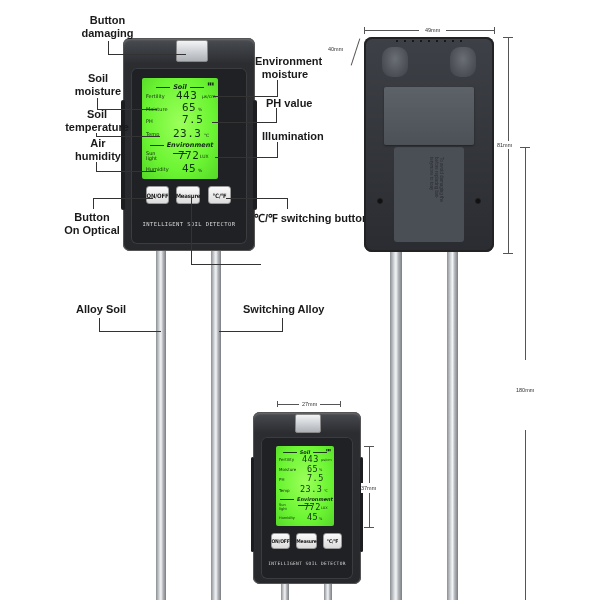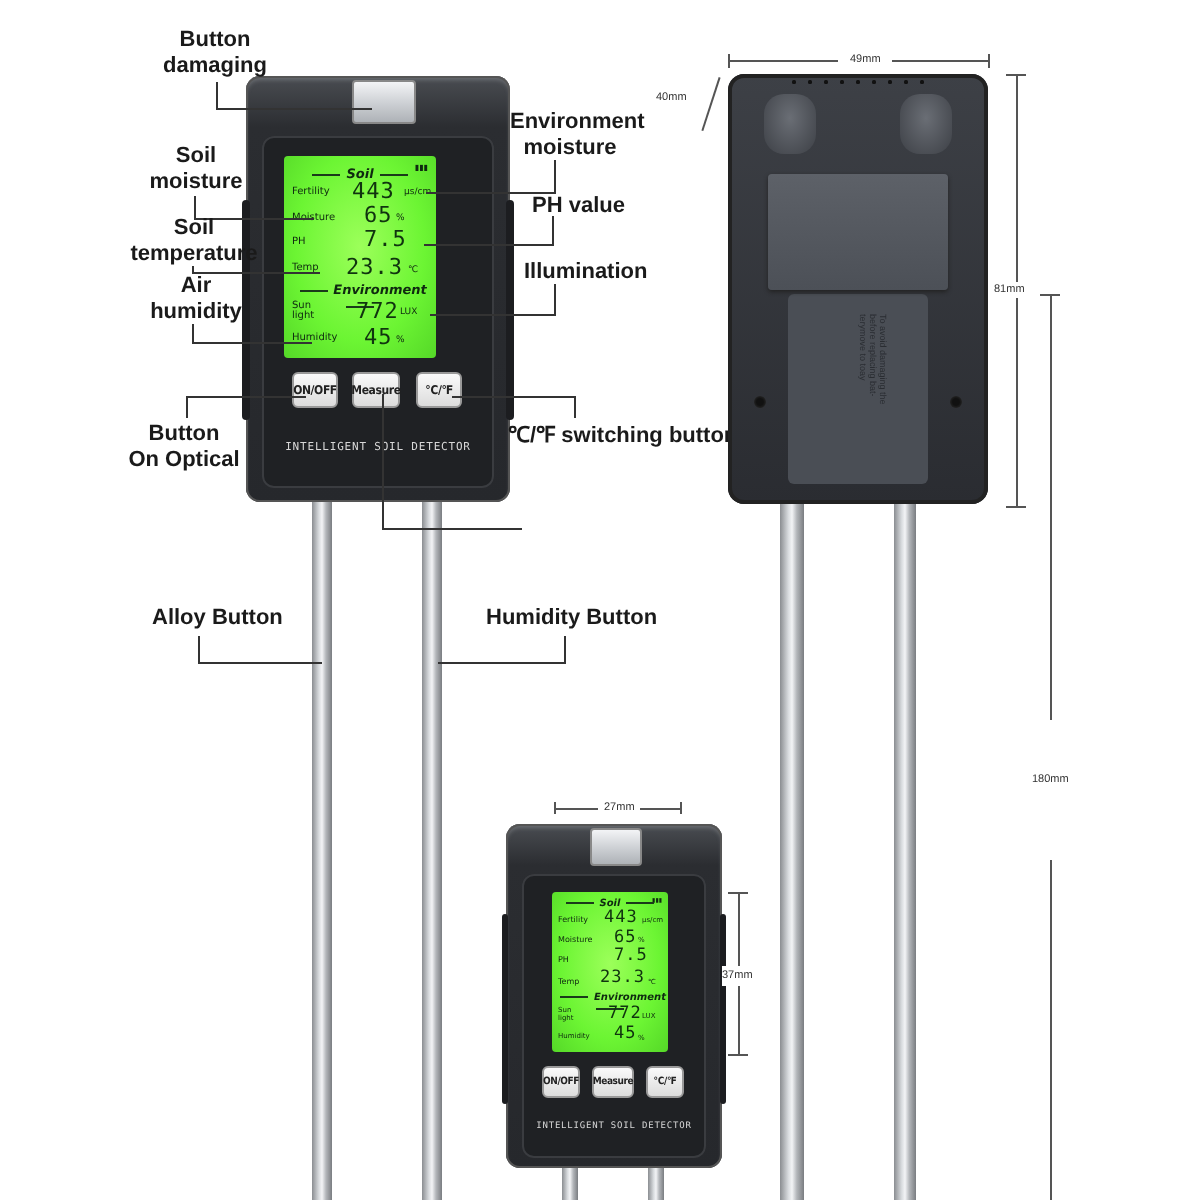--- a/index.html
+++ b/index.html
@@ -132,25 +132,25 @@
 <div class="line" style="left:277px; top:142px; width:1px; height:15px;"></div>
 <div class="line" style="left:215px; top:157px; width:63px; height:1px;"></div>
 
 <div class="label" style="left:254px; top:212px;">℃/℉ switching button</div>
 <div class="line" style="left:226px; top:198px; width:62px; height:1px;"></div>
 <div class="line" style="left:287px; top:198px; width:1px; height:11px;"></div>
 
 <div class="line" style="left:191px; top:197px; width:1px; height:67px;"></div>
 <div class="line" style="left:191px; top:264px; width:70px; height:1px;"></div>
 
-<div class="label" style="left:76px; top:303px;">Alloy Button</div>
+<div class="label" style="left:76px; top:303px;">Alloy Soil</div>
 <div class="line" style="left:99px; top:318px; width:1px; height:13px;"></div>
 <div class="line" style="left:99px; top:331px; width:62px; height:1px;"></div>
 
-<div class="label" style="left:243px; top:303px;">Humidity Button</div>
+<div class="label" style="left:243px; top:303px;">Switching Alloy</div>
 <div class="line" style="left:282px; top:318px; width:1px; height:13px;"></div>
 <div class="line" style="left:219px; top:331px; width:64px; height:1px;"></div>
 
 <div class="back" style="left:364px; top:37px; width:130px; height:215px;">
   <div class="vent" style="left:32px; top:3px;"></div>
   <div class="vent" style="left:40px; top:3px;"></div>
   <div class="vent" style="left:48px; top:3px;"></div>
   <div class="vent" style="left:56px; top:3px;"></div>
   <div class="vent" style="left:64px; top:3px;"></div>
   <div class="vent" style="left:72px; top:3px;"></div>

